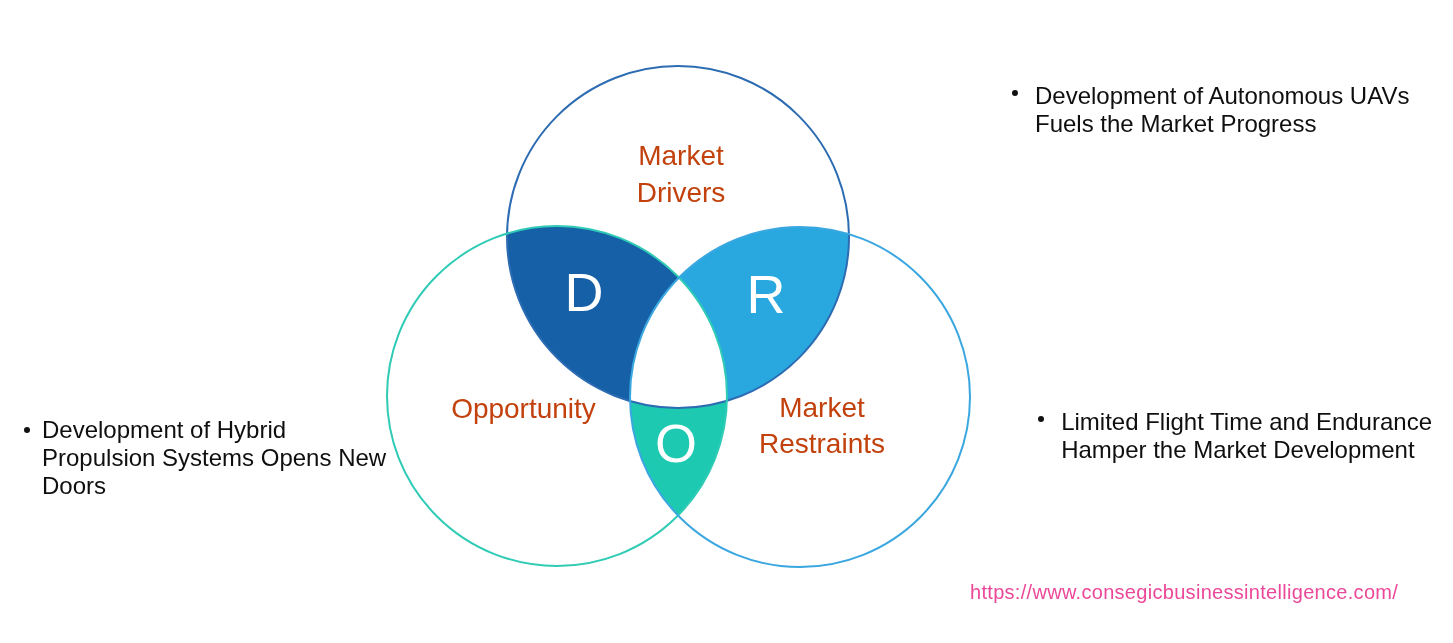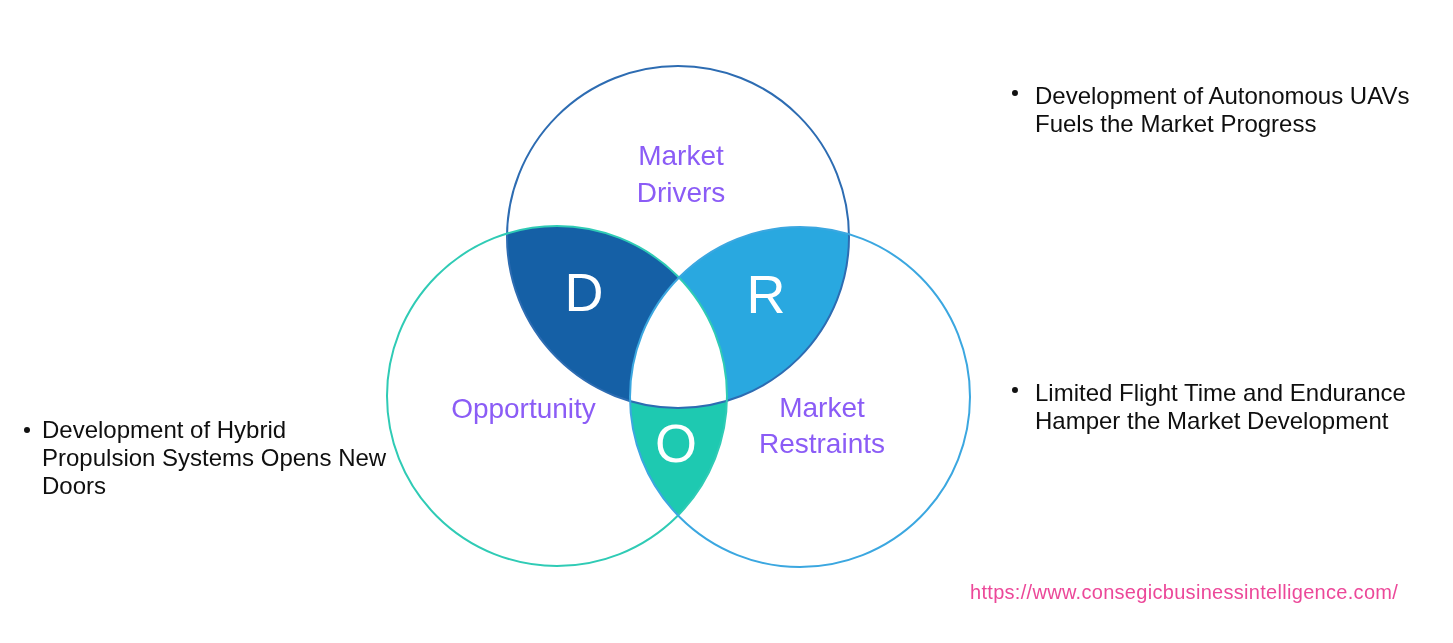--- a/index.html
+++ b/index.html
@@ -14,21 +14,21 @@
     width: 1453px; height: 643px;
     background: #ffffff;
   }
   .venn-svg {
     position: absolute;
     left: 0; top: 0;
   }
   .circle-label {
     position: absolute;
     text-align: center;
-    color: #8b5cf6;
+    color: #c2410c;
     font-size: 28px;
     line-height: 37px;
     white-space: pre-line;
     letter-spacing: 0px;
   }
   .region-letter {
     position: absolute;
     transform: translate(-50%, -50%);
     color: #ffffff;
     font-size: 54px;
@@ -106,21 +106,21 @@
   <div class="region-letter" style="left:584px; top:292px;">D</div>
   <div class="region-letter" style="left:766px; top:294px;">R</div>
   <div class="region-letter" style="left:676px; top:443px;">O</div>
 
   <div class="bullet right-style" style="left:1012px; top:58px; width:420px;margin-top:24px;">
     <span class="bullet-dot"></span>
     <div class="bullet-text">Development of Autonomous UAVs
 Fuels the Market Progress</div>
   </div>
 
-  <div class="bullet right-style" style="left:1012px; top:379px; width:420px;">
+  <div class="bullet right-style" style="left:1012px; top:408px; width:420px;justify-content:flex-end;">
     <span class="bullet-dot"></span>
     <div class="bullet-text">Limited Flight Time and Endurance
 Hamper the Market Development</div>
   </div>
 
   <div class="bullet left-style" style="left:24px; top:416px; width:400px;">
     <span class="bullet-dot"></span>
     <div class="bullet-text">Development of Hybrid
 Propulsion Systems Opens New
 Doors</div>

